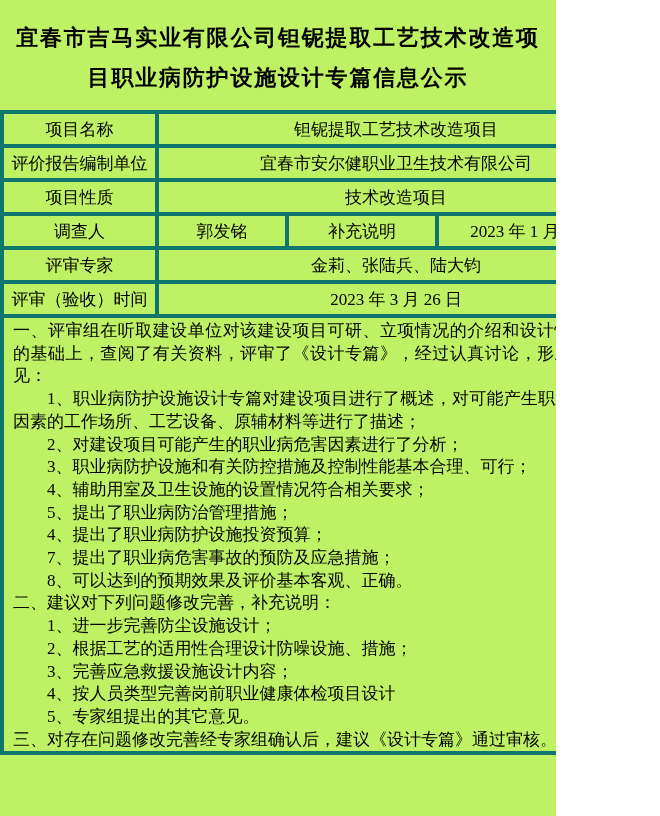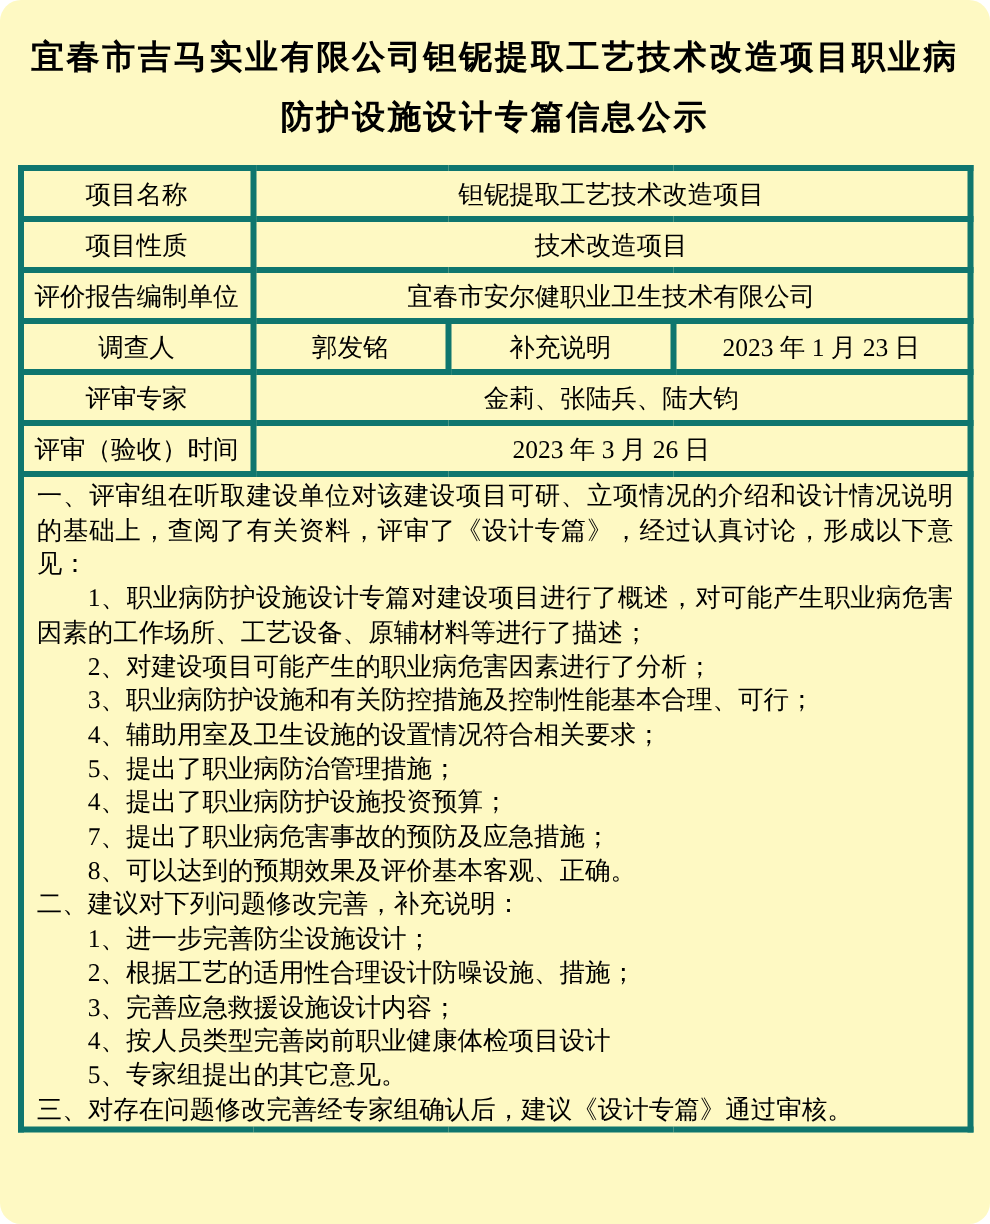--- a/index.html
+++ b/index.html
@@ -2,27 +2,26 @@
 <html><head>
 <meta charset="utf-8">
 <style>
   html, body {
     margin: 0;
     padding: 0;
     background: #ffffff;
   }
   .page {
     position: relative;
-    width: 660px;
+    width: 556px;
     height: 816px;
-    background: #fef9c3;
+    background: #bef264;
     color: #000000;
     font-family: "Liberation Serif", "DejaVu Serif", serif;
     overflow: hidden;
-    border-radius: 14px;
   }
   .doc-title {
     margin: 18px 10px 0 10px;
     font-size: 22px;
     font-weight: bold;
     line-height: 40px;
     letter-spacing: 1.8px;
     text-align: center;
     color: #000000;
   }
@@ -78,27 +77,27 @@
 
     <tbody>
         <tr>
       <td>项目名称</td>
       <td colspan="3">钽铌提取工艺技术改造项目</td>
     </tr>
 
 
 
     <tr>
-      <td>项目性质</td>
-      <td colspan="3">技术改造项目</td>
+      <td>评价报告编制单位</td>
+      <td colspan="3">宜春市安尔健职业卫生技术有限公司</td>
     </tr>
 
     <tr>
-      <td>评价报告编制单位</td>
-      <td colspan="3">宜春市安尔健职业卫生技术有限公司</td>
+      <td>项目性质</td>
+      <td colspan="3">技术改造项目</td>
     </tr>
 
 
     <tr>
       <td>调查人</td>
       <td>郭发铭</td>
       <td>补充说明</td>
       <td>2023 年 1 月 23 日</td>
     </tr>
 

